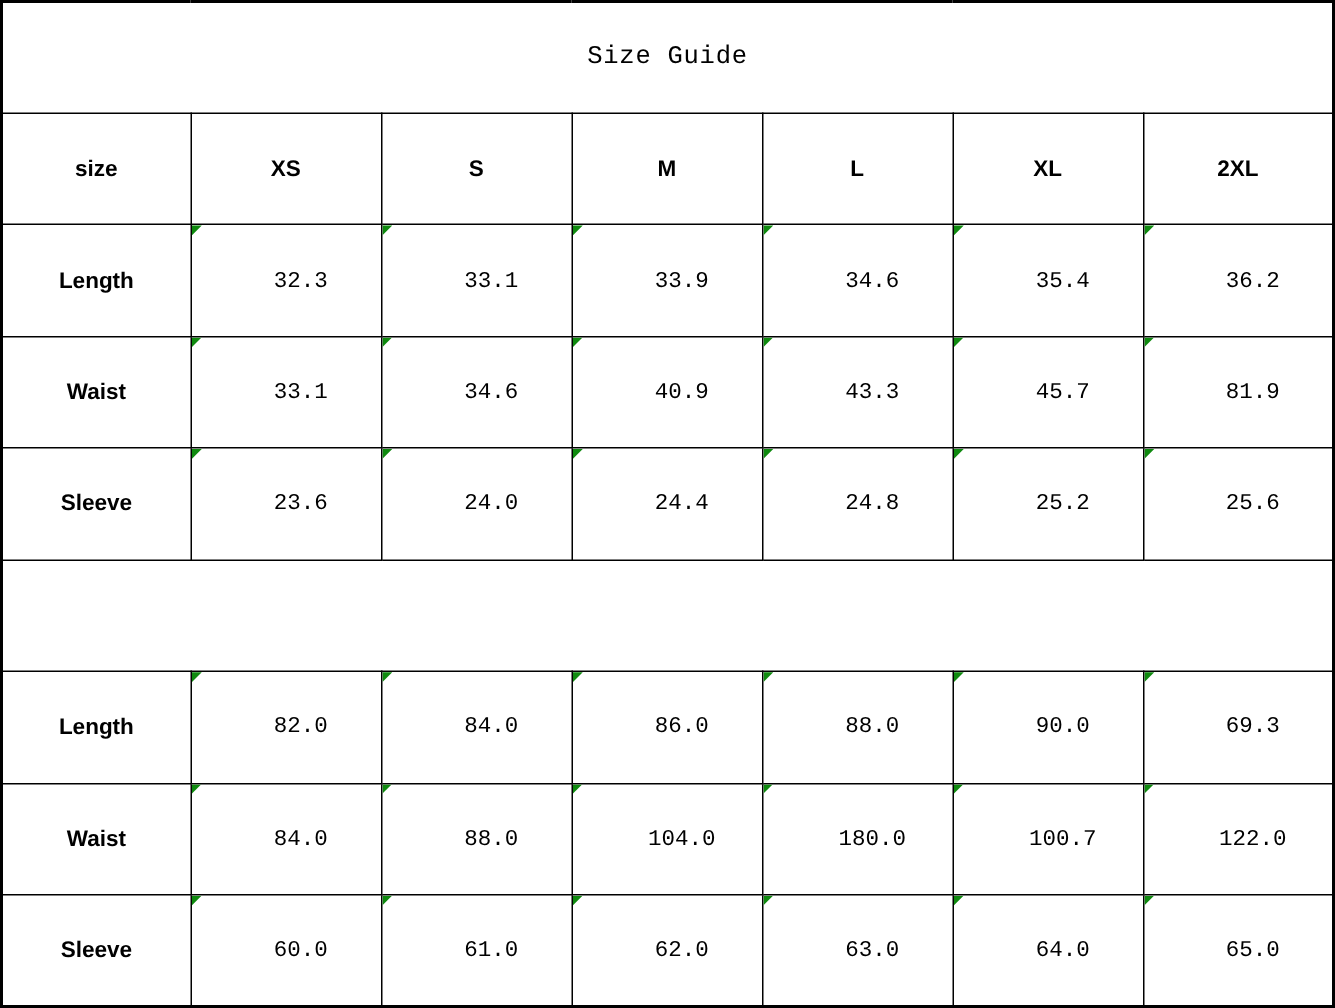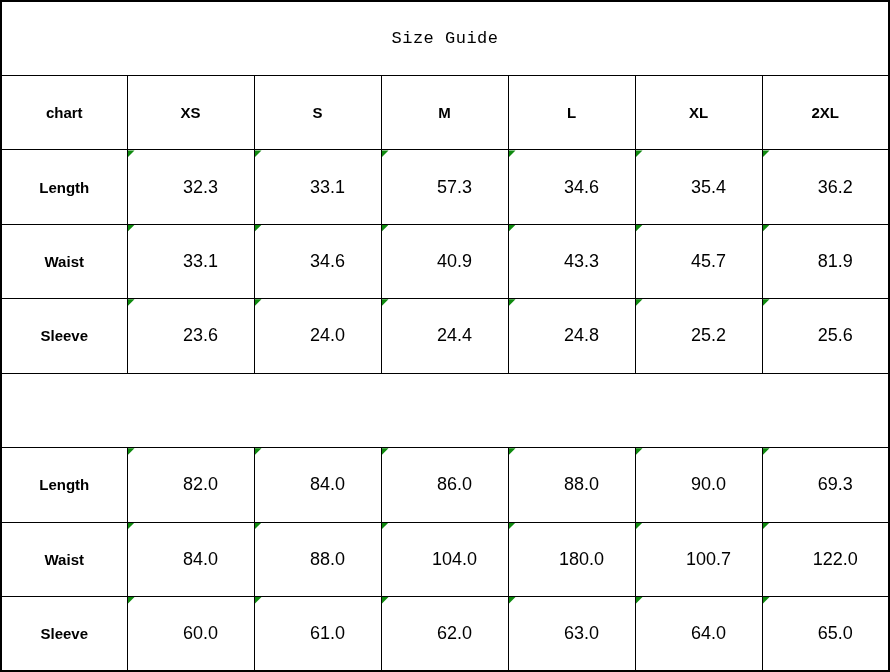--- a/index.html
+++ b/index.html
@@ -19,22 +19,22 @@
   tr { height: 61px; }
   td.title-cell {
     font-family: "Liberation Mono", "DejaVu Sans Mono", monospace;
     font-size: 17px; letter-spacing: 0.5px;
   }
   td.head-cell, td.label-cell {
     font-family: "Liberation Sans", "DejaVu Sans", sans-serif;
     font-weight: bold; font-size: 15px;
   }
   td.value-cell {
-    font-family: Liberation Sans, sans-serif;
-    font-size: 18px; position: relative; padding-left: 20px;
+    font-family: Liberation Mono, monospace;
+    font-size: 15px; position: relative; padding-left: 20px;
   }
   .flag {
     position: absolute; top: 0; left: 0;
     width: 7px; height: 7px;
     background: var(--flag-green);
     clip-path: polygon(0 0, 100% 0, 0 100%);
   }
   td.gap-cell { background: var(--paper-white); }
   td.footer-cell {
     font-family: "Liberation Mono", "DejaVu Sans Mono", monospace;
@@ -55,34 +55,34 @@
         <col>
         <col>
     </colgroup>
 
     <tbody>
         <tr>
       <td colspan="7" class="title-cell">Size Guide</td>
     </tr>
 
     <tr>
-      <td class="head-cell">chart</td>
+      <td class="head-cell">size</td>
       <td class="head-cell">XS</td>
       <td class="head-cell">S</td>
       <td class="head-cell">M</td>
       <td class="head-cell">L</td>
       <td class="head-cell">XL</td>
       <td class="head-cell">2XL</td>
     </tr>
 
     <tr>
       <td class="label-cell">Length</td>
       <td class="value-cell"><span class="flag"></span><span>32.3</span></td>
       <td class="value-cell"><span class="flag"></span><span>33.1</span></td>
-      <td class="value-cell"><span class="flag"></span><span>57.3</span></td>
+      <td class="value-cell"><span class="flag"></span><span>33.9</span></td>
       <td class="value-cell"><span class="flag"></span><span>34.6</span></td>
       <td class="value-cell"><span class="flag"></span><span>35.4</span></td>
       <td class="value-cell"><span class="flag"></span><span>36.2</span></td>
     </tr>
 
     <tr>
       <td class="label-cell">Waist</td>
       <td class="value-cell"><span class="flag"></span><span>33.1</span></td>
       <td class="value-cell"><span class="flag"></span><span>34.6</span></td>
       <td class="value-cell"><span class="flag"></span><span>40.9</span></td>

